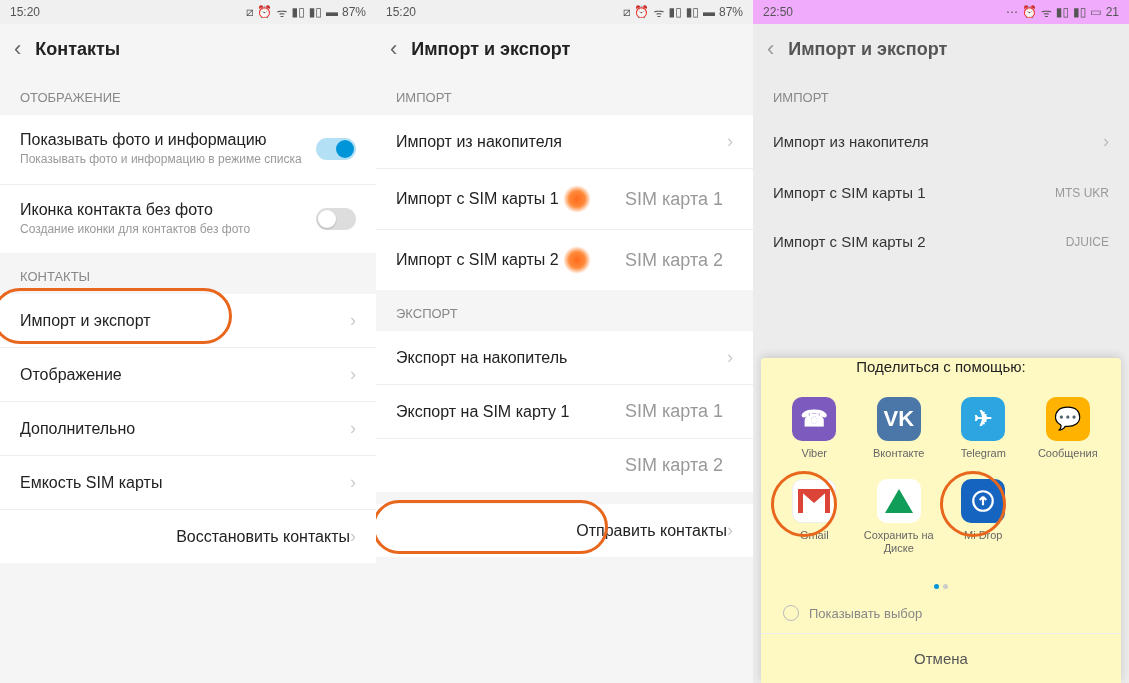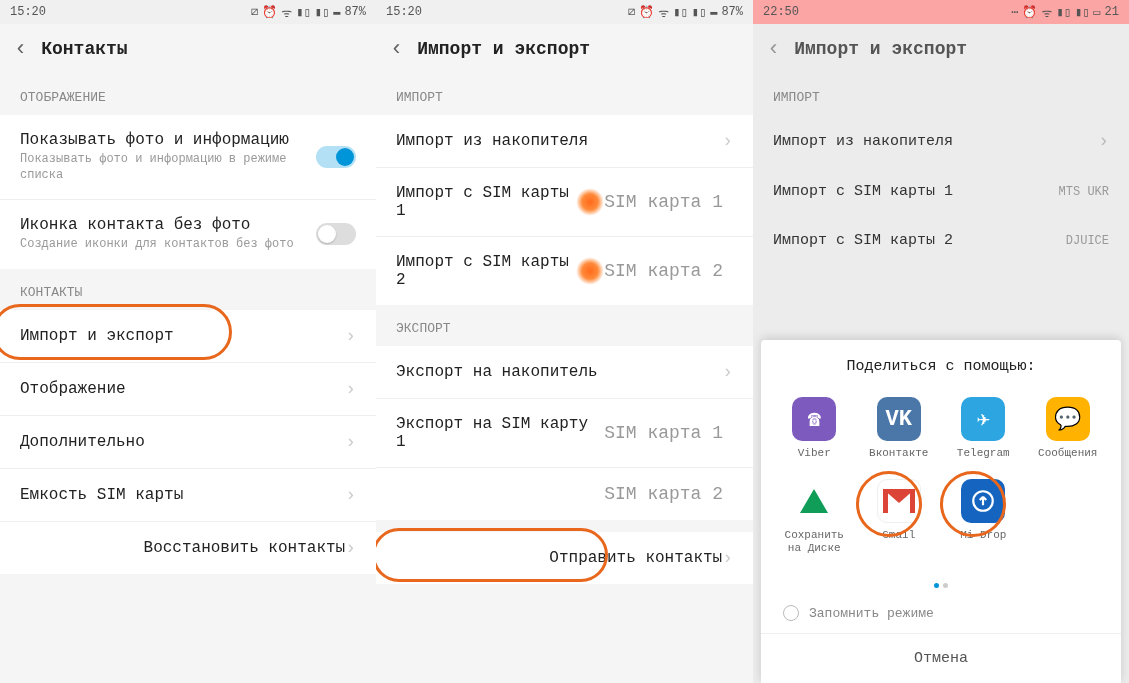--- a/index.html
+++ b/index.html
@@ -8,21 +8,20 @@
   background: #e8e8e8;
   display: flex;
   width: 1129px;
   height: 683px;
   overflow: hidden;
 }
 .screen {
   background: #f5f5f5;
   position: relative;
   overflow: hidden;
-  font-family: Liberation Mono, monospace;
 }
 .screen1 { width: 376px; }
 .screen2 { width: 377px; }
 .screen3 { width: 376px; background: #ececec; }
 
 .status-bar {
   height: 24px;
   background: #f0f0f0;
   display: flex;
   align-items: center;
@@ -129,24 +128,23 @@
   flex-shrink: 0;
 }
 
 .group { background: #a3a3a3; }
 .spacer { height: 12px; background: #f5f5f5; }
 .share-sheet {
   position: absolute;
   bottom: 0;
   left: 8px;
   right: 8px;
-  background: #ffffff;
+  background: #fef9c3;
   border-radius: 4px 4px 0 0;
   box-shadow: 0 -2px 10px rgba(0,0,0,0.15);
-  padding-top: 18px;
 }
 .share-title {
   text-align: center;
   font-size: 15px;
   color: #222;
   font-weight: 500;
   margin-bottom: 22px;
 }
 .share-grid {
   display: grid;
@@ -213,21 +211,21 @@
   justify-content: space-between;
   align-items: center;
   font-size: 15px;
   color: #333;
 }
 .s3-row .chevron { color: #bbb; }
 .s3-row-detail { font-size: 12px; color: #999; }
 
 
 .ic-viber { background: #7d5bbe; }
-.ic-vk { background: #4a76a8; }
+.ic-vk { background: #4a76a8; border-radius: 11px; }
 .ic-telegram { background: #2ca5e0; }
 .ic-bt { background: #1976d2; }
 .ic-msg { background: #ffb300; }
 .ic-drive { background: #fff; }
 .ic-gmail { background: #fff; border: 1px solid #eee; }
 .ic-midrop { background: #1565c0; }
 
 .drive-tri {
   width: 0; height: 0;
   border-left: 14px solid transparent;
@@ -389,21 +387,21 @@
   <div class="group">
     <div class="row">
       <div class="row-title">Отправить контакты</div>
       <span class="chevron">›</span>
       <div class="circle-highlight" style="left:-4px; top:-4px; width:236px; height:54px; border-radius:27px;"></div>
     </div>
   </div>
 </div>
 
 <div class="screen screen3">
-  <div class="status-bar" style="background:#fca5a5">
+  <div class="status-bar" style="background:#f0abfc">
     <span>22:50</span>
     <div class="status-right">
       <span class="status-icon">⋯</span>
       <span class="status-icon">⏰</span>
       <span class="status-icon">ᯤ</span>
       <span class="status-icon">▮▯</span>
       <span class="status-icon">▮▯</span>
       <span class="status-icon">▭</span>
       <span>21</span>
     </div>
@@ -441,45 +439,45 @@
       </div>
       <div class="share-item">
         <div class="share-icon ic-telegram">✈</div>
         <div class="share-label">Telegram</div>
       </div>
       <div class="share-item">
         <div class="share-icon ic-msg">💬</div>
         <div class="share-label">Сообщения</div>
       </div>
       <div class="share-item">
-        <div class="share-icon ic-drive">
-            <div class="drive-tri"></div>
-          </div>
-        <div class="share-label">Сохранить на Диске</div>
-      </div>
-      <div class="share-item">
         <div class="share-icon ic-gmail">
             <div class="gmail-env"></div>
           </div>
         <div class="share-label">Gmail</div>
         <div class="circle-highlight" style="left:-4px; top:-8px; width:66px; height:66px;"></div>
+      </div>
+      <div class="share-item">
+        <div class="share-icon ic-drive">
+            <div class="drive-tri"></div>
+          </div>
+        <div class="share-label">Сохранить на Диске</div>
       </div>
       <div class="share-item">
         <div class="share-icon ic-midrop">
           <svg width="26" height="26" viewBox="0 0 24 24" fill="none" stroke="white" stroke-width="2">
               <circle cx="12" cy="12" r="9"></circle>
               <path d="M12 16V8m0 0l-3 3m3-3l3 3"></path>
             </svg>
         </div>
         <div class="share-label">Mi Drop</div>
         <div class="circle-highlight" style="left:-4px; top:-8px; width:66px; height:66px;"></div>
       </div>
     </div>
     <div class="dots">
       <span class="dot active"></span><span class="dot"></span>
     </div>
     <div class="remember-row">
       <div class="radio"></div>
-      <span>Запомнить режиме</span>
+      <span>Показывать выбор</span>
     </div>
     <div class="cancel-row">Отмена</div>
   </div>
 </div>
 
 </body></html>

